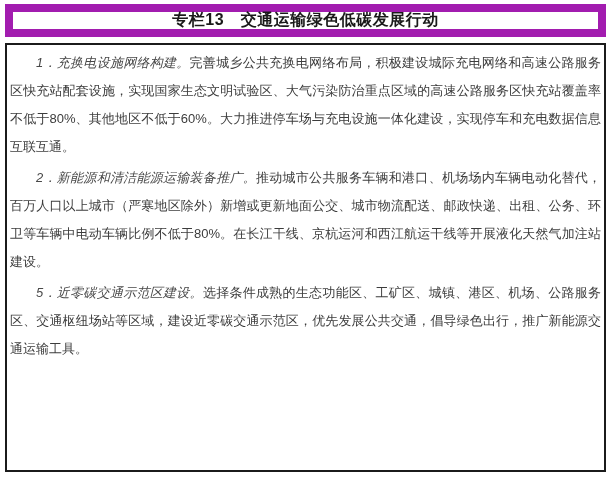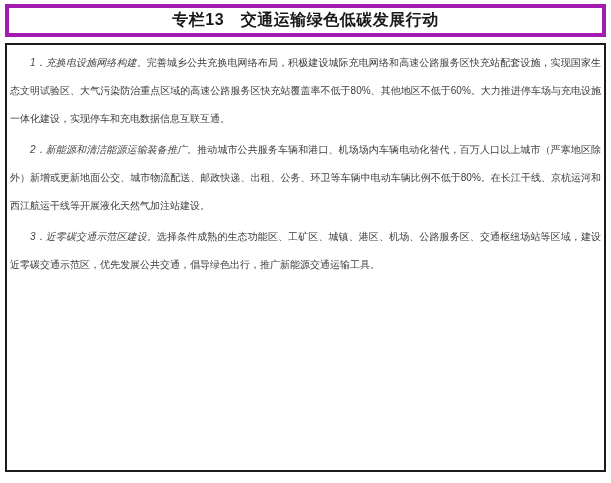--- a/index.html
+++ b/index.html
@@ -14,21 +14,21 @@
   .page {
     position: relative;
     width: 611px;
     height: 483px;
     background: #ffffff;
   }
   .title-box {
     margin: 4px 5px 0 5px;
     height: 33px;
     box-sizing: border-box;
-    border: 4px solid #a21caf;
+    border: 8px solid #a21caf;
     background: #ffffff;
     display: flex;
     align-items: center;
     justify-content: center;
   }
   .title {
     font-size: 16px;
     font-weight: bold;
     color: #1a1a1a;
     letter-spacing: 0.5px;
@@ -39,21 +39,21 @@
     height: 429px;
     box-sizing: border-box;
     border: 2px solid #1b1b1b;
     background: #ffffff;
     padding: 4px 3px 10px 3px;
     overflow: hidden;
   }
   .para {
     margin: 0;
     text-indent: 2em;
-    font-size: 10px;
+    font-size: 13px;
     line-height: 28px;
     text-align: justify;
     color: #3c3c3c;
   }
   .para + .para {
     margin-top: 3px;
   }
   .lead {
     font-style: italic;
     color: #484848;
@@ -72,17 +72,17 @@
   </div>
 
   <div class="body-box">
 
     <p class="para"><span class="lead">1．充换电设施网络构建。</span><span class="ptext">完善城乡公共充换电网络布局，积极建设城际充电网络和高速公路服务区快充站配套设施，实现国家生态文明试验区、大气污染防治重点区域的高速公路服务区快充站覆盖率不低于80%、其他地区不低于60%。大力推进停车场与充电设施一体化建设，实现停车和充电数据信息互联互通。</span></p>
 
     <p class="para"><span class="lead">2．新能源和清洁能源运输装备推广。</span><span class="ptext">推动城市公共服务车辆和港口、机场场内车辆电动化替代，百万人口以上城市（严寒地区除外）新增或更新地面公交、城市物流配送、邮政快递、出租、公务、环卫等车辆中电动车辆比例不低于80%。在长江干线、京杭运河和西江航运干线等开展液化天然气加注站建设。</span></p>
 
 
 
-    <p class="para"><span class="lead">3．近零碳交通示范区建设。</span><span class="ptext">选择条件成熟的生态功能区、工矿区、城镇、港区、机场、公路服务区、交通枢纽场站等区域，建设近零碳交通示范区，优先发展公共交通，倡导绿色出行，推广新能源交通运输工具。</span></p>
+    <p class="para"><span class="lead">5．近零碳交通示范区建设。</span><span class="ptext">选择条件成熟的生态功能区、工矿区、城镇、港区、机场、公路服务区、交通枢纽场站等区域，建设近零碳交通示范区，优先发展公共交通，倡导绿色出行，推广新能源交通运输工具。</span></p>
 
   </div>
 
 </div>
 
 </body></html>

